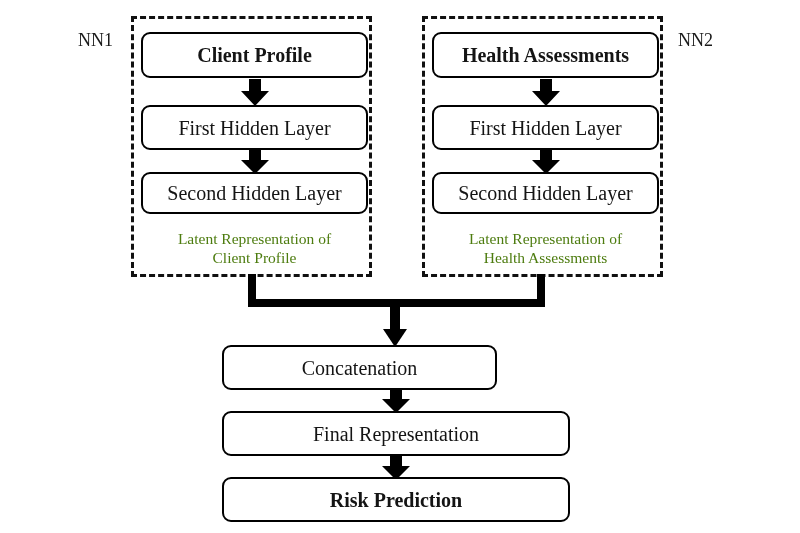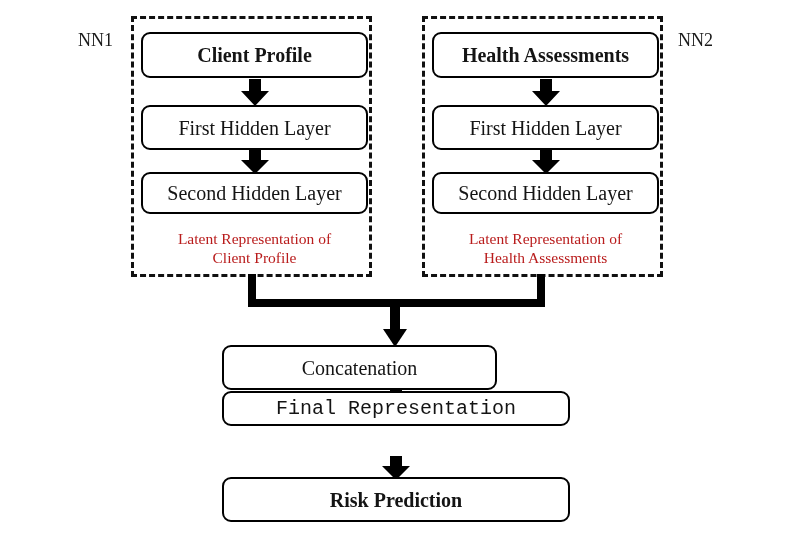--- a/index.html
+++ b/index.html
@@ -57,21 +57,21 @@
   .node.bold .node-text {
     font-weight: bold;
   }
 
   
   .caption {
     position: absolute;
     text-align: center;
     font-size: 15.5px;
     line-height: 19px;
-    color: #b91c1c;
+    color: #4d7c0f;
   }
 
   
   .arrow {
     position: absolute;
   }
   .arrow svg { display: block; }
 
   
   .merge {
@@ -163,21 +163,21 @@
   <div class="node" style="left:222px; top:345px; width:275px; height:45px;">
     <span class="node-text">Concatenation</span>
   </div>
 
   <div class="arrow" style="left:376px; top:390px; width:40px; height:23px;">
     <svg width="40" height="23" viewBox="0 0 40 23">
       <polygon points="14,0 26,0 26,9 34,9 20,23 6,9 14,9" fill="#000000"></polygon>
     </svg>
   </div>
 
-  <div class="node" style="left:222px; top:391px; width:348px; height:35px;font-family:Liberation Mono, monospace;">
+  <div class="node" style="left:222px; top:411px; width:348px; height:45px;">
     <span class="node-text">Final Representation</span>
   </div>
 
   <div class="arrow" style="left:376px; top:456px; width:40px; height:24px;">
     <svg width="40" height="24" viewBox="0 0 40 24">
       <polygon points="14,0 26,0 26,10 34,10 20,24 6,10 14,10" fill="#000000"></polygon>
     </svg>
   </div>
 
   <div class="node bold" style="left:222px; top:477px; width:348px; height:45px;">

